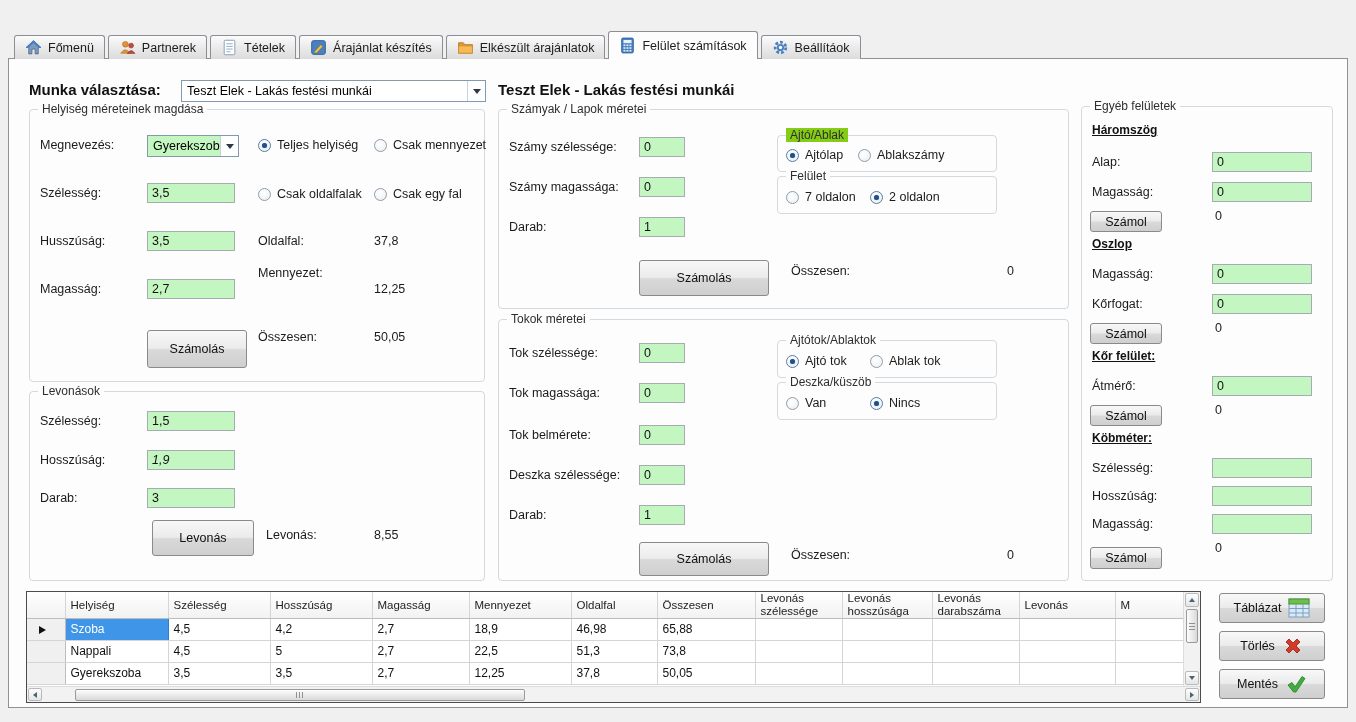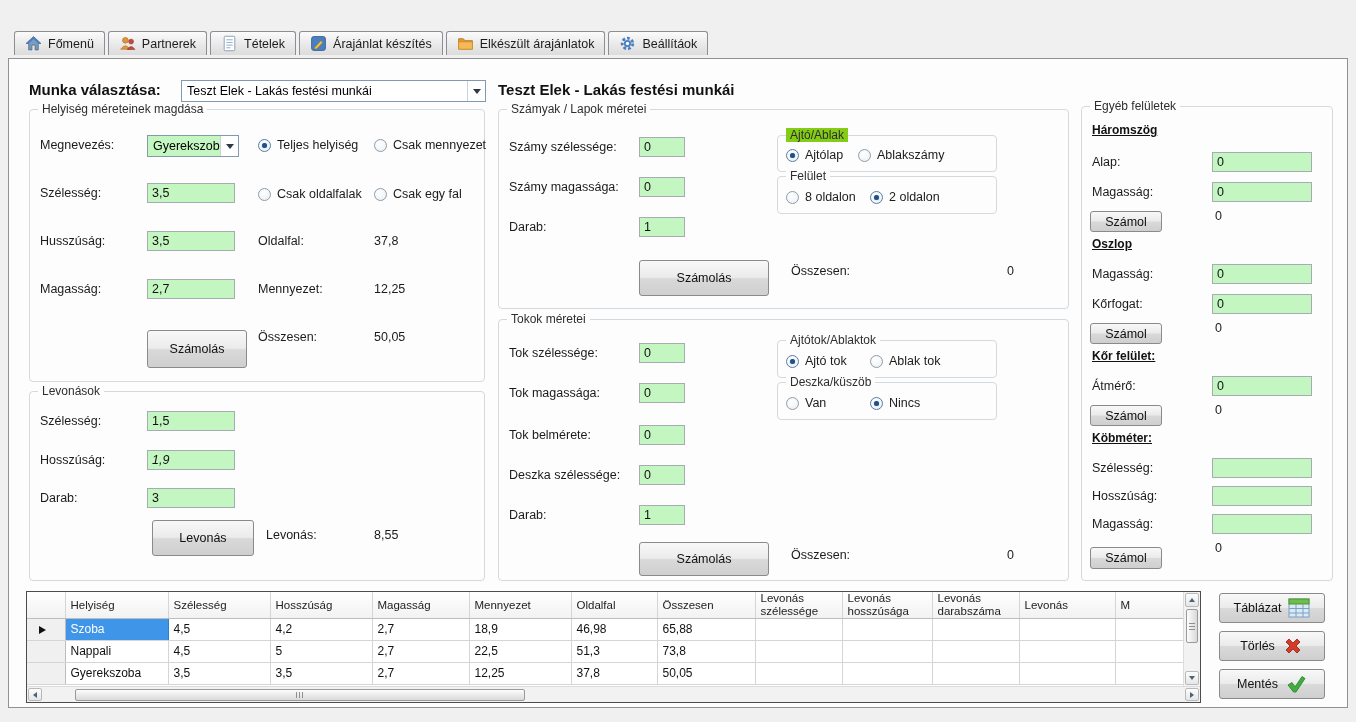--- a/index.html
+++ b/index.html
@@ -119,20 +119,38 @@
         </svg>
       <span class="tlbl">Árajánlat készítés</span>
     </div>
     <div class="tab">
       <svg viewBox="0 0 16 16">
           <path d="M1.5 3.5 h4.4 l1.6 1.8 h7 v8 h-13 z" fill="#e8972f" stroke="#a96c14" stroke-width="0.7"></path>
           <path d="M1.5 6.5 h13 v6.8 h-13 z" fill="#f6b957" stroke="#c98a26" stroke-width="0.6"></path>
         </svg>
       <span class="tlbl">Elkészült árajánlatok</span>
     </div>
+    <div class="tab active">
+      <svg viewBox="0 0 16 16">
+          <rect x="2.5" y="1" width="11" height="14" rx="1.2" fill="#4a7fc1" stroke="#2b5d99" stroke-width="0.8"></rect>
+          <rect x="4.2" y="2.8" width="7.6" height="3" fill="#e7eff8"></rect>
+          <g fill="#dce8f4">
+            <rect x="4.2" y="7" width="1.9" height="1.6"></rect>
+            <rect x="7" y="7" width="1.9" height="1.6"></rect>
+            <rect x="9.8" y="7" width="1.9" height="1.6"></rect>
+            <rect x="4.2" y="9.6" width="1.9" height="1.6"></rect>
+            <rect x="7" y="9.6" width="1.9" height="1.6"></rect>
+            <rect x="9.8" y="9.6" width="1.9" height="1.6"></rect>
+            <rect x="4.2" y="12.2" width="1.9" height="1.6"></rect>
+            <rect x="7" y="12.2" width="1.9" height="1.6"></rect>
+            <rect x="9.8" y="12.2" width="1.9" height="1.6"></rect>
+          </g>
+        </svg>
+      <span class="tlbl">Felület számítások</span>
+    </div>
     <div class="tab">
       <svg viewBox="0 0 16 16">
           <circle cx="8" cy="8" r="5" fill="none" stroke="#4a7fc1" stroke-width="2.6" stroke-dasharray="2.6 1.9"></circle>
           <circle cx="8" cy="8" r="3.4" fill="#4a7fc1"></circle>
           <circle cx="8" cy="8" r="1.6" fill="#fdfdfd"></circle>
         </svg>
       <span class="tlbl">Beállítáok</span>
     </div>
   </div>
 
@@ -172,21 +190,21 @@
       <div class="radio" style="left:344px;top:77px">
         <span class="rb"></span>
         <span class="rlbl">Csak egy fal</span>
       </div>
       <span class="lbl" style="left:10px;top:124px">Husszúság:</span>
       <input class="inp" style="left: 117px; top: 121px; width: 88px;" value="3,5">
       <span class="lbl" style="left:228px;top:124px">Oldalfal:</span>
       <span class="val" style="left:344px;top:124px">37,8</span>
       <span class="lbl" style="left:10px;top:172px">Magasság:</span>
       <input class="inp" style="left: 117px; top: 169px; width: 88px;" value="2,7">
-      <span class="lbl" style="left:228px;top:172px">Mennyezet:</span>
+      <span class="lbl" style="left:228px;top:156px">Mennyezet:</span>
       <span class="val" style="left:344px;top:172px">12,25</span>
       <div class="btn" style="left:117px;top:220px;width:100px;height:38px">
           <span>Számolás</span>
         </div>
       <span class="lbl" style="left:228px;top:220px">Összesen:</span>
       <span class="val" style="left:344px;top:220px">50,05</span>
     </div>
 
     <div class="grp" style="left:20px;top:332px;width:456px;height:190px">
       <span class="legend">Levonások</span>
@@ -221,21 +239,21 @@
         </div>
         <div class="radio" style="left:80px;top:12px">
           <span class="rb"></span>
           <span class="rlbl">Ablakszámy</span>
         </div>
       </div>
       <div class="grp" style="left:278px;top:66px;width:220px;height:38px">
         <span class="legend">Felület</span>
         <div class="radio" style="left:8px;top:13px">
           <span class="rb"></span>
-          <span class="rlbl">8 oldalon</span>
+          <span class="rlbl">7 oldalon</span>
         </div>
         <div class="radio" style="left:92px;top:13px">
           <span class="rb checked"></span>
           <span class="rlbl">2 oldalon</span>
         </div>
       </div>
       <div class="btn" style="left:140px;top:150px;width:130px;height:36px">
           <span>Számolás</span>
         </div>
       <span class="lbl" style="left:292px;top:154px">Összesen:</span>

